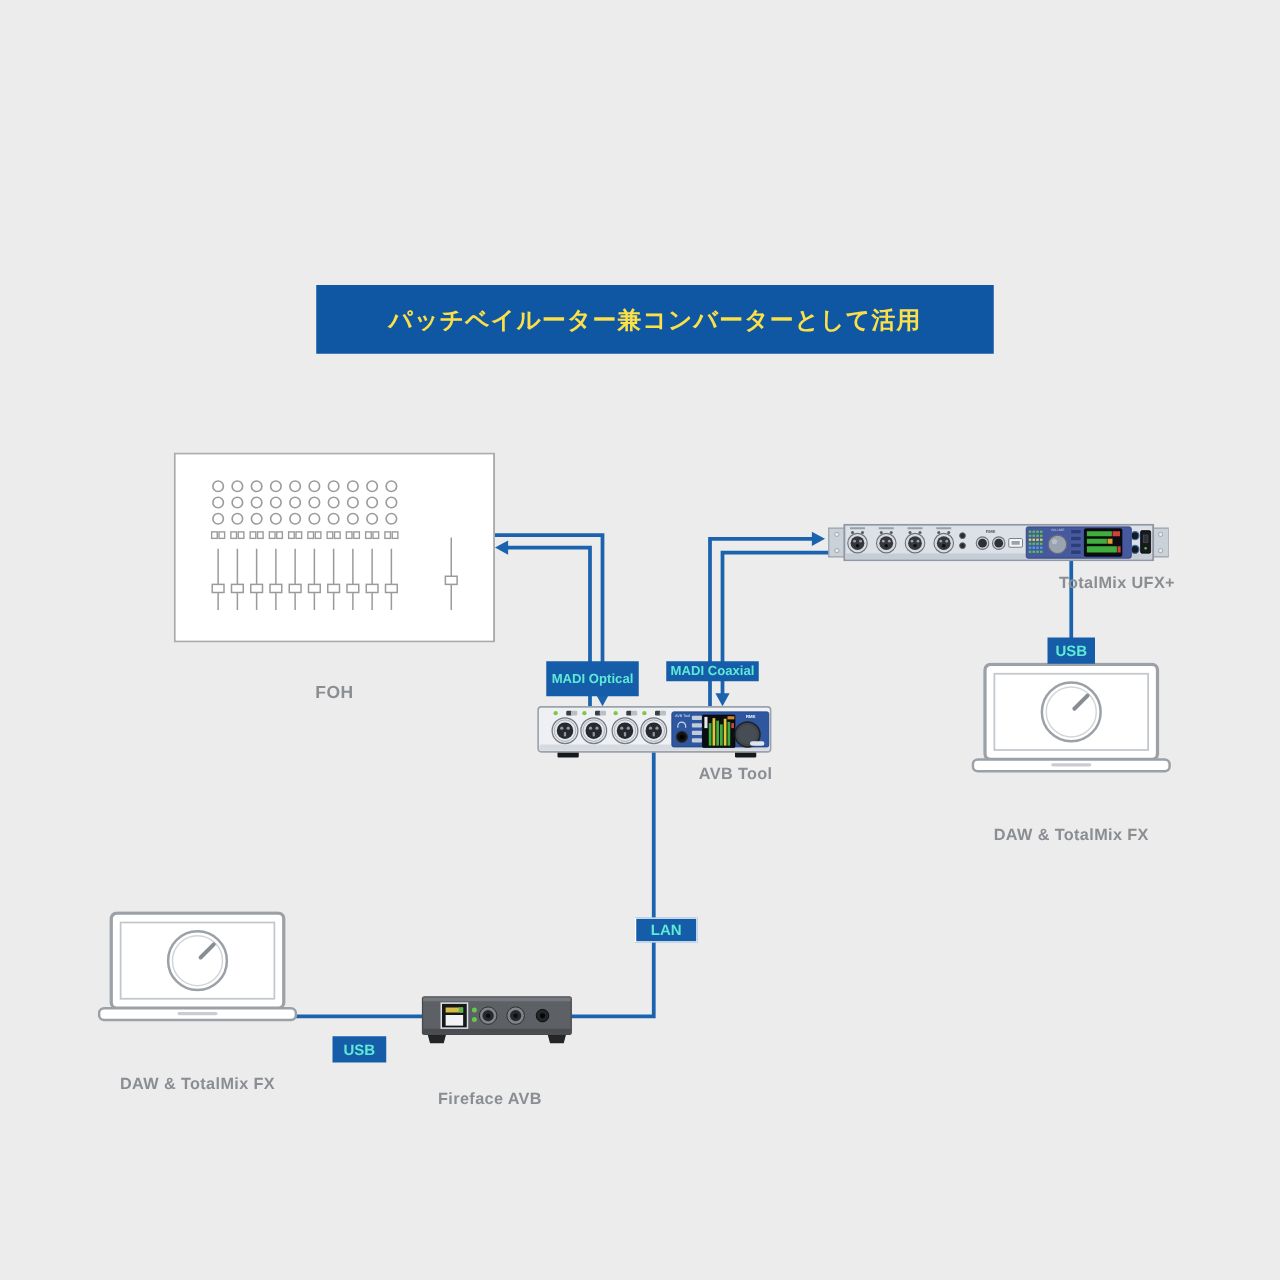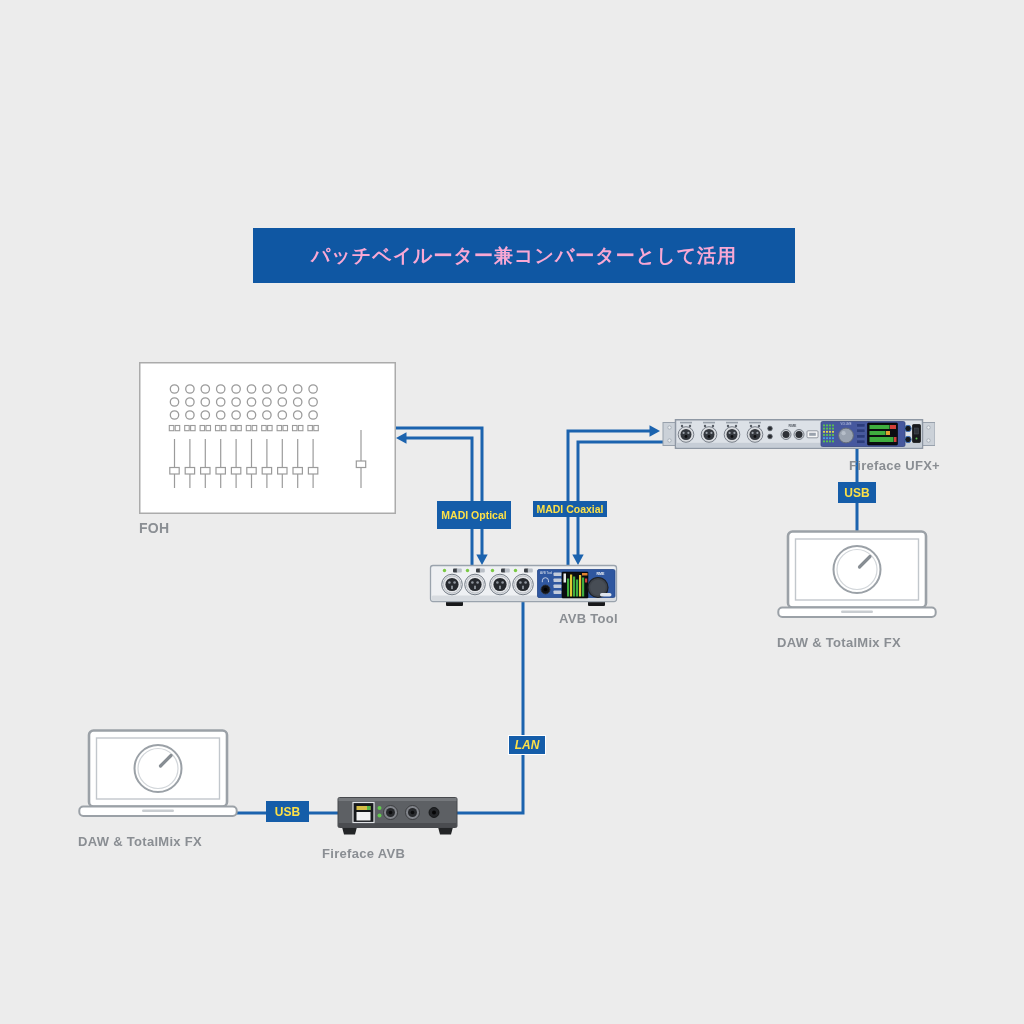--- a/index.html
+++ b/index.html
@@ -2,33 +2,33 @@
 <html><head>
 <meta charset="utf-8">
 <style>
   html,body{margin:0;padding:0;background:#ececec;}
   .stage{
     position:relative;width:1024px;height:1024px;background:#ececec;overflow:hidden;
     font-family:"Liberation Sans","DejaVu Sans",sans-serif;
   }
   .banner{
     position:absolute;left:253px;top:228px;width:542px;height:55px;
-    background:#0f57a3;color:#f9a8d4;display:flex;align-items:center;justify-content:center;
+    background:#0f57a3;color:#fde047;display:flex;align-items:center;justify-content:center;
     font-size:19px;font-weight:bold;letter-spacing:1px;
   }
   .wires{position:absolute;left:0;top:0;}
   .dev{position:absolute;}
   .dev-label{
     position:absolute;color:#8a8e93;font-weight:bold;font-size:13px;letter-spacing:.3px;
   }
-  .ta-c{text-align:left;}
+  .ta-c{text-align:center;margin-top:25px;}
   .ta-r{text-align:right;}
   .tag{
-    position:absolute;background:#155da9;color:#fde047;font-weight:bold;
-    display:flex;align-items:center;justify-content:center;box-sizing:border-box;
+    position:absolute;background:#155da9;color:#5eead4;font-weight:bold;
+    display:flex;align-items:center;justify-content:center;box-sizing:border-box;margin-top:28px;
   }
   .tag-madi{font-size:10.5px;}
   .tag-io{font-size:12px;}
   .tag-border{border:1.5px solid #ffffff;}
   svg text{font-family:"Liberation Sans","DejaVu Sans",sans-serif;}
 </style>
 </head>
 <body>
 
 <div class="stage">
@@ -303,25 +303,25 @@
       <circle cx="80" cy="39.5" r="20" fill="none" stroke="#d2d6da" stroke-width="1.2"></circle>
       <line x1="82.5" y1="37" x2="93" y2="26.5" stroke="#878d93" stroke-width="3.2" stroke-linecap="round"></line>
     </g>
     <g>
       <rect x="1.3" y="77.5" width="157.4" height="9.5" rx="4" fill="#ffffff" stroke="#9ba1a7" stroke-width="2"></rect>
       <rect x="64" y="80.5" width="32" height="2.6" rx="1.3" fill="#c9cdd1"></rect>
     </g>
   </svg>
 
   <div class="dev-label ta-c" style="left:139px;top:520px;width:257px;font-size:14px;">FOH</div>
-  <div class="dev-label ta-r" style="left:800px;top:458px;width:140px;">Fireface UFX+</div>
+  <div class="dev-label ta-r" style="left:800px;top:458px;width:140px;">TotalMix UFX+</div>
   <div class="dev-label ta-r" style="left:478px;top:611px;width:140px;">AVB Tool</div>
   <div class="dev-label ta-c" style="left:777px;top:635px;width:160px;">DAW &amp; TotalMix FX</div>
   <div class="dev-label ta-c" style="left:78px;top:834px;width:160px;">DAW &amp; TotalMix FX</div>
   <div class="dev-label ta-c" style="left:322px;top:846px;width:140px;">Fireface AVB</div>
 
   <div class="tag tag-madi" style="left:437px;top:501px;width:74px;height:28px;">MADI Optical</div>
   <div class="tag tag-madi" style="left:533px;top:501px;width:74px;height:16px;">MADI Coaxial</div>
   <div class="tag tag-io" style="left:838px;top:482px;width:38px;height:21px;">USB</div>
-  <div class="tag tag-io tag-border" style="left:508px;top:735px;width:38px;height:20px;font-style:italic;">LAN</div>
+  <div class="tag tag-io tag-border" style="left:508px;top:706px;width:50px;height:20px;">LAN</div>
   <div class="tag tag-io" style="left:266px;top:801px;width:43px;height:21px;">USB</div>
 
 </div>
 
 </body></html>

